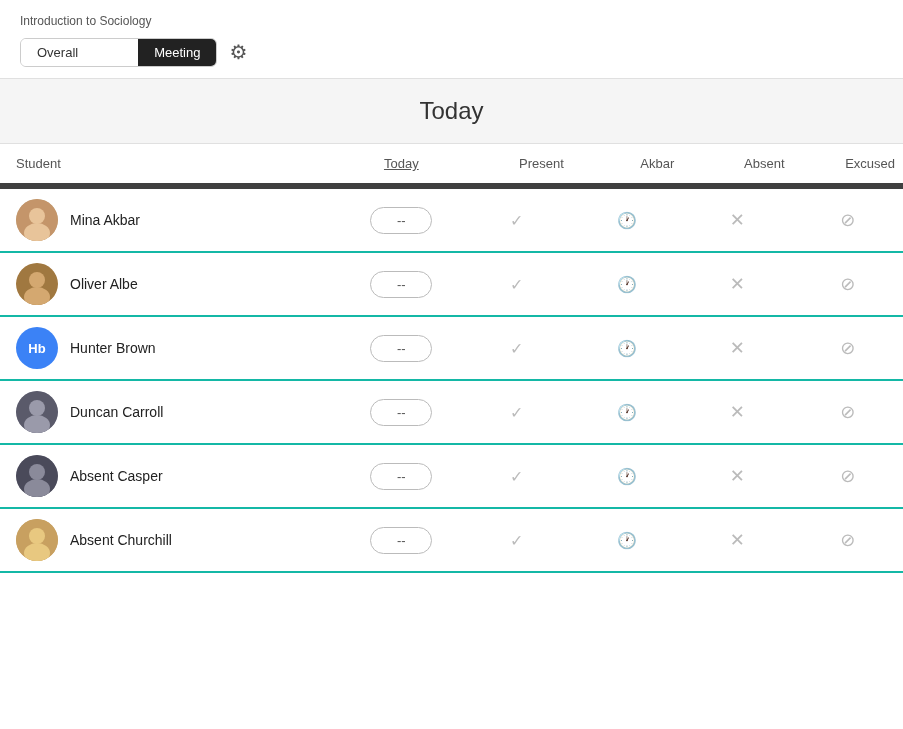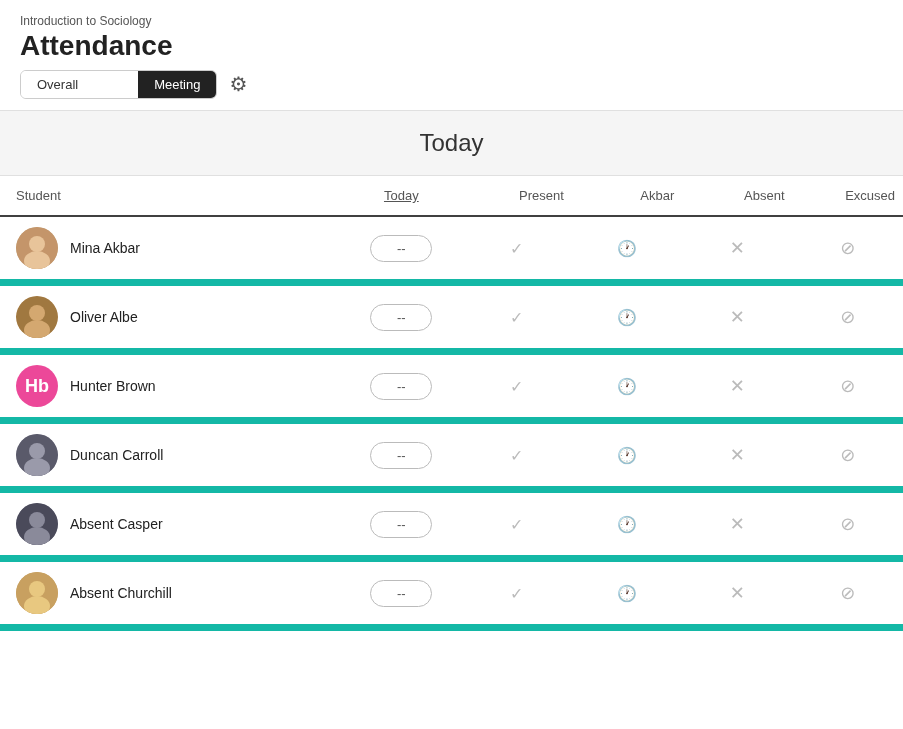--- a/index.html
+++ b/index.html
@@ -83,21 +83,21 @@
       font-weight: 400;
       color: #333;
     }
 
     .attendance-table {
       width: 100%;
       border-collapse: collapse;
     }
 
     .attendance-table thead tr {
-      border-bottom: 2px solid #404040;
+      border-bottom: 6px solid #404040;
     }
 
     .attendance-table th {
       padding: 12px 8px;
       font-size: 13px;
       font-weight: 500;
       color: #555;
       text-align: center;
     }
 
@@ -111,21 +111,21 @@
       text-decoration: underline;
       width: 120px;
     }
 
     .attendance-table th.status-col {
       width: 110px;
       text-align: right;
     }
 
     .attendance-table tbody tr {
-      border-bottom: 7px solid #14b8a6;
+      border-bottom: 2px solid #14b8a6;
       margin-top: 7px;
     }
 
     .student-cell {
       display: flex;
       align-items: center;
       gap: 12px;
       padding: 10px 8px 10px 16px;
     }
 
@@ -174,21 +174,20 @@
       color: #aaa;
       font-size: 18px;
     }
   </style>
 </head>
 <body>
 
 <div class="header">
   <div class="header-left">
     <div class="course-name">Introduction to Sociology</div>
-    <div class="page-title">Attendance</div>
   </div>
   <div class="header-right">
     <div class="tab-group">
       <button class="tab-btn">Overall</button>
       <button class="tab-btn active">Meeting</button>
     </div>
     <button class="gear-btn">
       <span>⚙</span>
     </button>
   </div>
@@ -244,21 +243,21 @@
     </td>
         <td class="today-btn-cell"><button class="status-btn">--</button></td>
         <td class="status-icon-cell"><span style="font-size:16px;color:#bbb;">✓</span></td>
         <td class="status-icon-cell"><span style="font-size:16px;color:#bbb;">🕐</span></td>
         <td class="status-icon-cell"><span style="font-size:18px;color:#bbb;">✕</span></td>
         <td class="status-icon-cell"><span style="font-size:18px;color:#bbb;">⊘</span></td>
       </tr>
       <tr>
         <td>
       <div class="student-cell">
-        <div class="avatar" style="background:#ec4899;font-size:18px;">Hb</div>
+        <div class="avatar" style="background:#3b82f6;font-size:13px;">Hb</div>
         <span class="student-name">Hunter Brown</span>
       </div>
     </td>
         <td class="today-btn-cell"><button class="status-btn">--</button></td>
         <td class="status-icon-cell"><span style="font-size:16px;color:#bbb;">✓</span></td>
         <td class="status-icon-cell"><span style="font-size:16px;color:#bbb;">🕐</span></td>
         <td class="status-icon-cell"><span style="font-size:18px;color:#bbb;">✕</span></td>
         <td class="status-icon-cell"><span style="font-size:18px;color:#bbb;">⊘</span></td>
       </tr>
       <tr>

